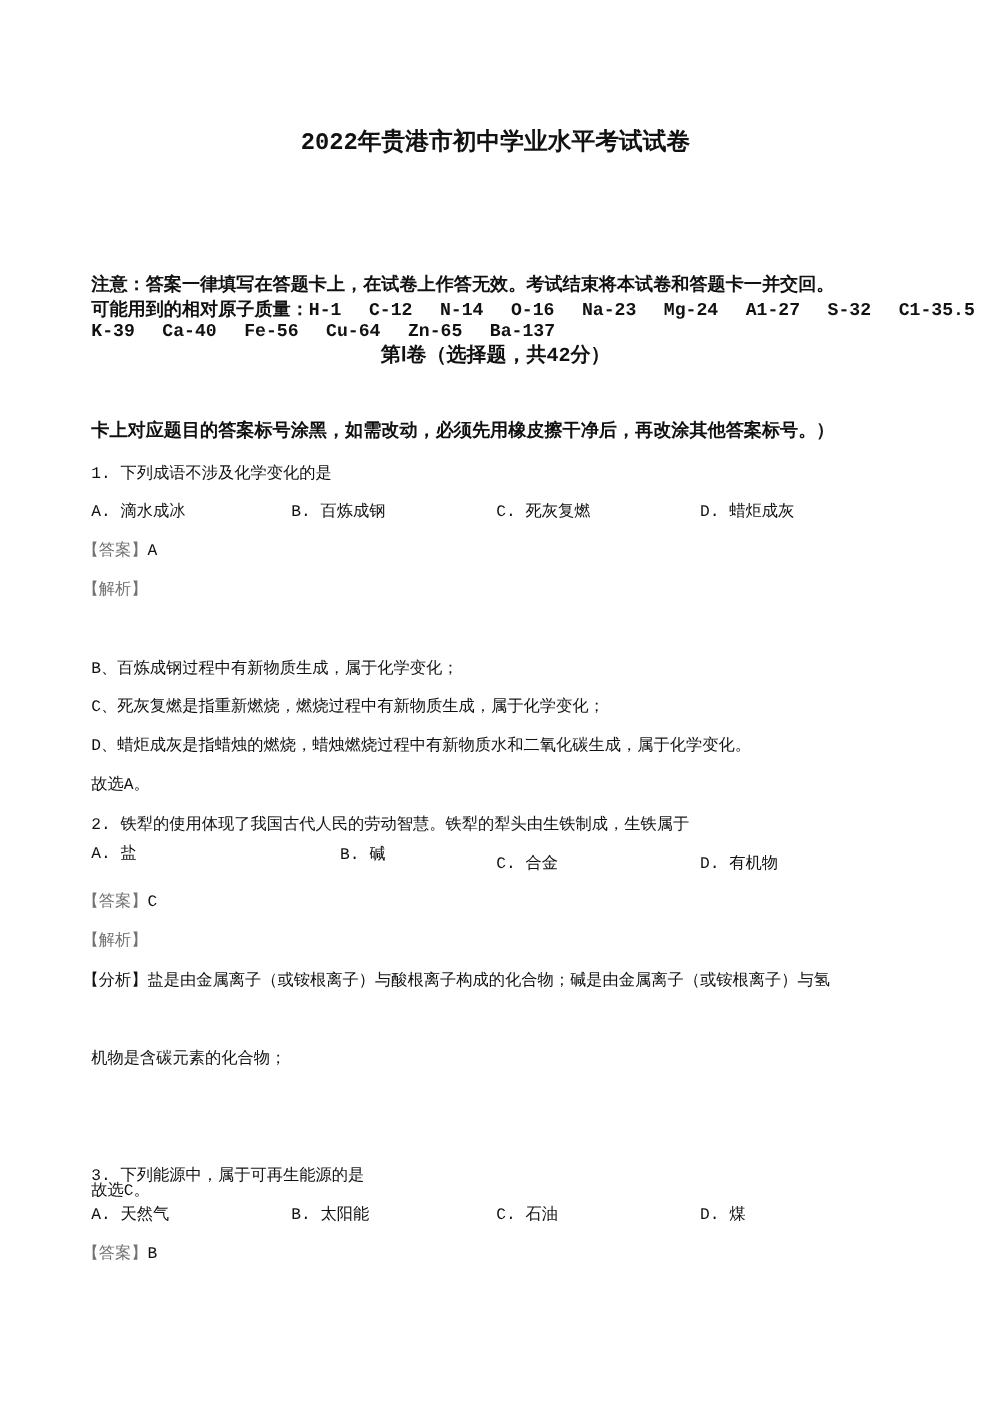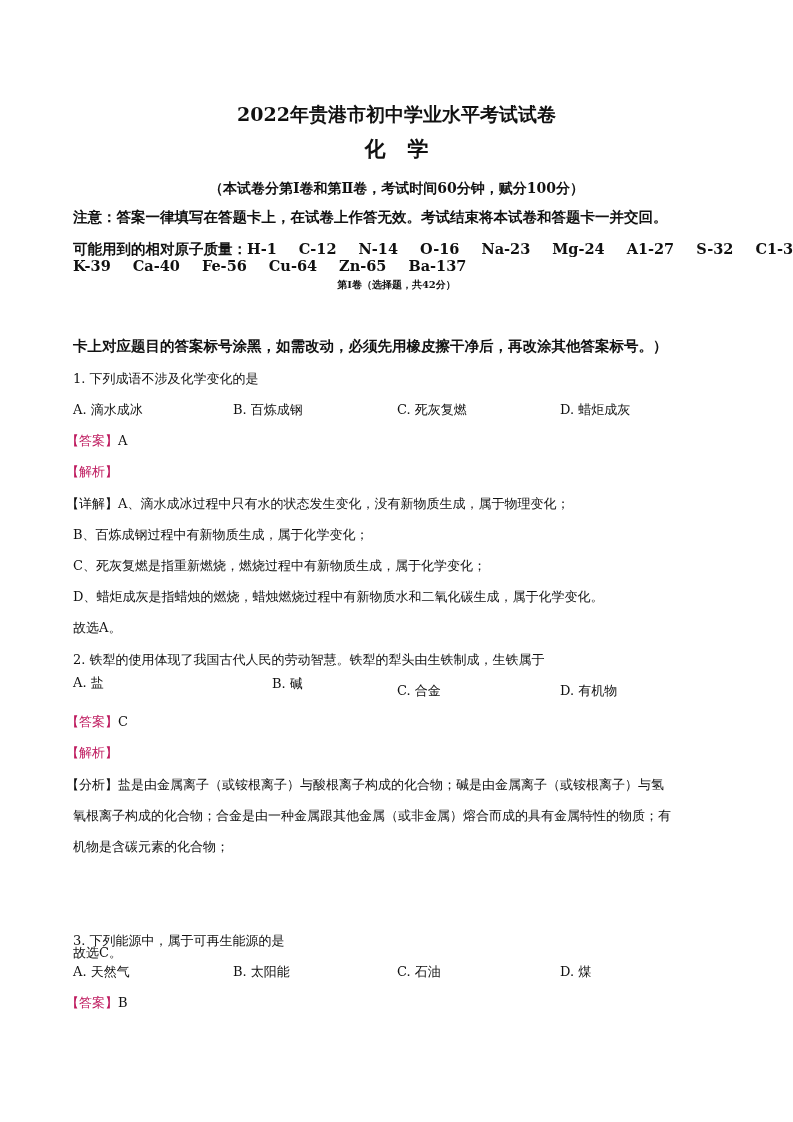--- a/index.html
+++ b/index.html
@@ -13,20 +13,21 @@
       position: relative;
       overflow: hidden;
       font-family: "DejaVu Serif", "Liberation Serif", serif;
       color: #111111;
     }
     .page {
       position: absolute;
       left: 0; top: 0;
       width: 662px;
       height: 1122px;
+      font-family: Liberation Mono, monospace;
     }
     .line {
       position: absolute;
       left: 73px;
       white-space: nowrap;
       font-size: 13px;
       line-height: 16px;
     }
     .center {
       left: 0;
@@ -44,83 +45,77 @@
       letter-spacing: 22px;
       text-indent: 22px;
       line-height: 24px;
     }
     .boldline {
       font-size: 14.5px;
       font-weight: bold;
       line-height: 18px;
     }
     .tag {
-      color: #be185d;
+      color: #737373;
     }
     .opt {
       position: absolute;
       white-space: nowrap;
       font-size: 13px;
       line-height: 16px;
     }
     .masses span {
       margin-right: 22px;
     }
   </style>
 </head>
 <body>
 
 <div class="page">
 
   <div class="line center title" style="top:103px;">2022年贵港市初中学业水平考试试卷</div>
-  <div class="line center subject" style="top:137px;">化学</div>
-  <div class="line center boldline" style="top:179px; font-size:14px;">（本试卷分第Ⅰ卷和第Ⅱ卷，考试时间60分钟，赋分100分）</div>
 
-  <div class="line boldline" style="top:208px;">注意：答案一律填写在答题卡上，在试卷上作答无效。考试结束将本试卷和答题卡一并交回。</div>
+  <div class="line boldline" style="top:220px;">注意：答案一律填写在答题卡上，在试卷上作答无效。考试结束将本试卷和答题卡一并交回。</div>
 
   <div class="line boldline masses" style="top:240px;">
     <span style="margin-right:0;">可能用到的相对原子质量：</span><span>H-1</span><span>C-12</span><span>N-14</span><span>O-16</span><span>Na-23</span><span>Mg-24</span><span>A1-27</span><span>S-32</span><span style="margin-right:0;">C1-35.5</span>
   </div>
   <div class="line boldline masses" style="top:257px;">
     <span>K-39</span><span>Ca-40</span><span>Fe-56</span><span>Cu-64</span><span>Zn-65</span><span>Ba-137</span>
   </div>
 
-  <div class="line center boldline" style="top:276px; font-size:10px; top:276px;">第Ⅰ卷（选择题，共42分）</div>
+  <div class="line center boldline" style="top:276px; font-size:16px; top:276px;">第Ⅰ卷（选择题，共42分）</div>
   <div class="line boldline" style="top:337px;">卡上对应题目的答案标号涂黑，如需改动，必须先用橡皮擦干净后，再改涂其他答案标号。）</div>
 
   <div class="line" style="top:371px;">1. 下列成语不涉及化学变化的是</div>
   <div class="opt" style="left:73px; top:402px;">A. 滴水成冰</div>
   <div class="opt" style="left:233px; top:402px;">B. 百炼成钢</div>
   <div class="opt" style="left:397px; top:402px;">C. 死灰复燃</div>
   <div class="opt" style="left:560px; top:402px;">D. 蜡炬成灰</div>
   <div class="line" style="left:66px; top:433px;">
     <span class="tag">【答案】</span><span>A</span>
   </div>
   <div class="line tag" style="left:66px; top:464px;">【解析】</div>
-  <div class="line" style="left:66px; top:496px;">
-    <span>【详解】</span><span>A、滴水成冰过程中只有水的状态发生变化，没有新物质生成，属于物理变化；</span>
-  </div>
   <div class="line" style="top:558px;">C、死灰复燃是指重新燃烧，燃烧过程中有新物质生成，属于化学变化；</div>
   <div class="line" style="top:527px;">B、百炼成钢过程中有新物质生成，属于化学变化；</div>
   <div class="line" style="top:589px;">D、蜡炬成灰是指蜡烛的燃烧，蜡烛燃烧过程中有新物质水和二氧化碳生成，属于化学变化。</div>
   <div class="line" style="top:620px;">故选A。</div>
 
   <div class="line" style="top:652px;">2. 铁犁的使用体现了我国古代人民的劳动智慧。铁犁的犁头由生铁制成，生铁属于</div>
   <div class="opt" style="left:73px; top:675px;">A. 盐</div>
   <div class="opt" style="left:233px; top:676px;margin-left:39px;">B. 碱</div>
   <div class="opt" style="left:397px; top:683px;">C. 合金</div>
   <div class="opt" style="left:560px; top:683px;">D. 有机物</div>
   <div class="line" style="left:66px; top:714px;">
     <span class="tag">【答案】</span><span>C</span>
   </div>
   <div class="line tag" style="left:66px; top:745px;">【解析】</div>
   <div class="line" style="left:66px; top:777px;">
     <span>【分析】</span><span>盐是由金属离子（或铵根离子）与酸根离子构成的化合物；碱是由金属离子（或铵根离子）与氢</span>
   </div>
-  <div class="line" style="top:808px;">氧根离子构成的化合物；合金是由一种金属跟其他金属（或非金属）熔合而成的具有金属特性的物质；有</div>
   <div class="line" style="top:839px;text-align:center;">机物是含碳元素的化合物；</div>
   <div class="line" style="top:945px;">故选C。</div>
 
   <div class="line" style="top:933px;">3. 下列能源中，属于可再生能源的是</div>
   <div class="opt" style="left:73px; top:964px;">A. 天然气</div>
   <div class="opt" style="left:233px; top:964px;">B. 太阳能</div>
   <div class="opt" style="left:397px; top:964px;">C. 石油</div>
   <div class="opt" style="left:560px; top:964px;">D. 煤</div>
   <div class="line" style="left:66px; top:995px;">
     <span class="tag">【答案】</span><span>B</span>

